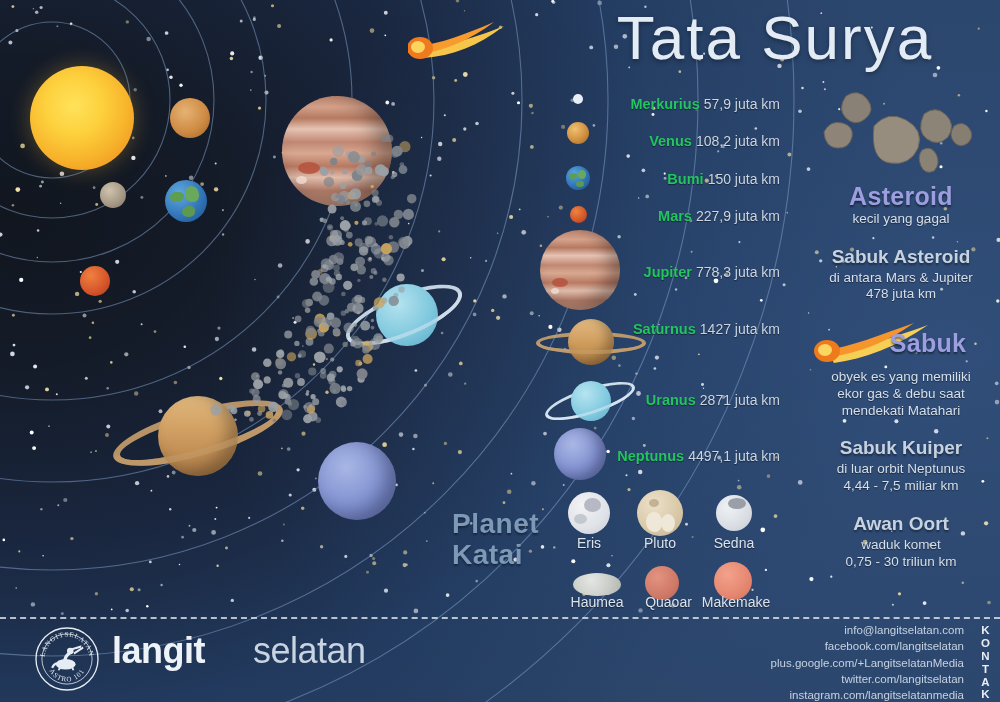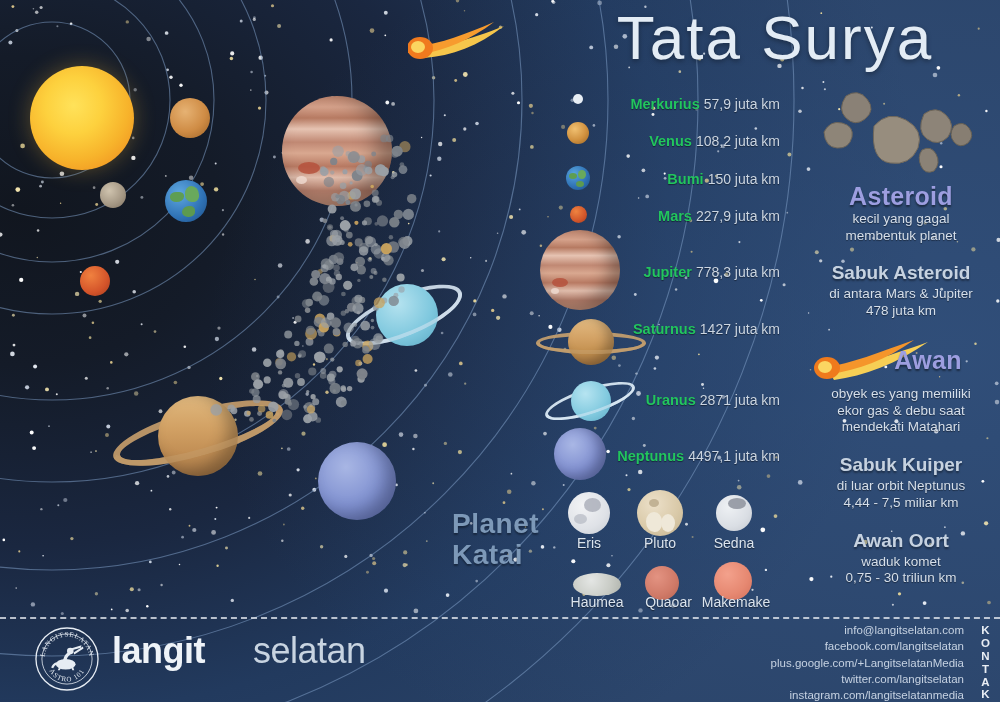--- a/index.html
+++ b/index.html
@@ -995,34 +995,33 @@
       <path d="M18 44 q6-12 18-9 t10 14 q-3 12-15 11 t-13-16z" fill="#8e8578" stroke="#6d6559" stroke-width="1"></path>
       <path d="M40 8 q12-8 21 3 t-2 20 q-10 8-19-1 t0-22z" fill="#8a8176" stroke="#6a6257" stroke-width="1"></path>
       <path d="M68 38 q14-16 32-6 t12 28 q-8 18-28 15 t-16-37z" fill="#978d7e" stroke="#70685c" stroke-width="1"></path>
       <path d="M118 26 q12-9 22 1 t2 22 q-10 10-21 2 t-3-25z" fill="#8d8478" stroke="#6c6458" stroke-width="1"></path>
       <path d="M148 38 q9-6 15 2 t-1 15 q-8 6-14-1 t0-16z" fill="#877e72" stroke="#666055" stroke-width="1"></path>
       <path d="M116 62 q9-5 14 4 t-2 17 q-9 4-13-5 t1-16z" fill="#8b8276" stroke="#6a6357" stroke-width="1"></path>
     </svg>
 
     <div class="r-h1" style="margin-top:6px;">Asteroid</div>
     <div class="r-p">kecil yang gagal</div>
-    <div class="r-p">membentuk planet</div>
 
     <div class="r-h2" style="margin-top:18px;">Sabuk Asteroid</div>
     <div class="r-p" style="margin-top:2px;">di antara Mars &amp; Jupiter</div>
     <div class="r-p">478 juta km</div>
 
     <div style="position:relative;height:46px;margin-top:20px;">
       <svg style="position:absolute;left:8px;top:0;width:120px;height:44px;">
         <path d="M14 30 C34 28 70 18 114 2 C82 24 50 36 20 40 Z" fill="#f7cf55"></path>
         <path d="M12 27 C36 24 66 12 100 0 C72 20 44 30 16 34 Z" fill="#f5952b"></path>
         <ellipse cx="13" cy="28" rx="13" ry="11" fill="#ef7a1c"></ellipse>
         <ellipse cx="11" cy="27" rx="7" ry="6" fill="#fbd662"></ellipse>
       </svg>
-      <div class="r-h1" style="position:absolute;left:0;top:6px;width:190px;text-align:center;padding-left:54px;">Awan</div>
+      <div class="r-h1" style="position:absolute;left:0;top:6px;width:190px;text-align:center;padding-left:54px;">Sabuk</div>
     </div>
     <div class="r-p">obyek es yang memiliki</div>
     <div class="r-p">ekor gas &amp; debu saat</div>
     <div class="r-p">mendekati Matahari</div>
 
     <div class="r-h2" style="margin-top:18px;">Sabuk Kuiper</div>
     <div class="r-p" style="margin-top:2px;">di luar orbit Neptunus</div>
     <div class="r-p">4,44 - 7,5 miliar km</div>
 
     <div class="r-h2" style="margin-top:18px;">Awan Oort</div>

